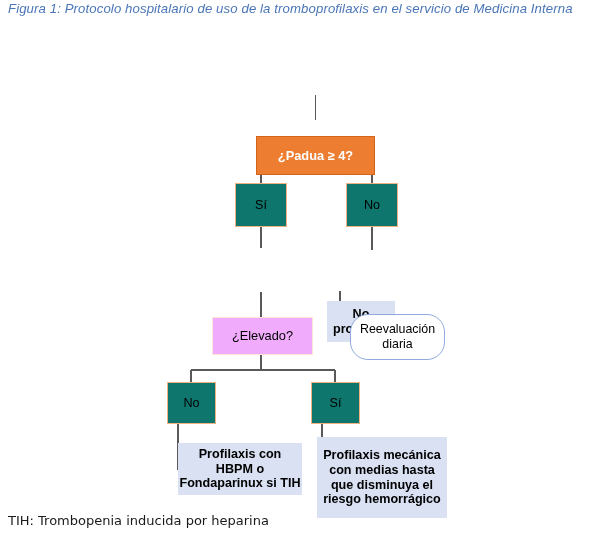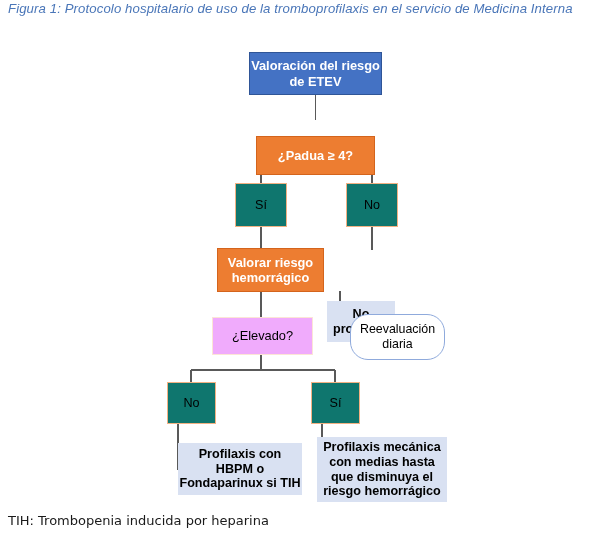--- a/index.html
+++ b/index.html
@@ -104,21 +104,21 @@
   #node-padua           { left: 256px; top: 120px; width: 119px; height: 39px; margin-top: 16px; }
   #node-si-1            { left: 235px; top: 183px; width: 52px;  height: 44px; }
   #node-no-1            { left: 346px; top: 183px; width: 52px;  height: 44px; }
   #node-valorar-riesgo  { left: 217px; top: 248px; width: 107px; height: 44px; }
   #node-no-profilaxis   { left: 327px; top: 257px; width: 68px;  height: 41px; margin-top: 44px; }
   #node-elevado         { left: 212px; top: 317px; width: 101px; height: 38px; }
   #node-reevaluacion    { left: 350px; top: 314px; width: 95px;  height: 46px; border-radius: 18px; }
   #node-no-2            { left: 167px; top: 382px; width: 49px;  height: 42px; }
   #node-si-2            { left: 311px; top: 382px; width: 49px;  height: 42px; }
   #node-profilaxis-hbpm { left: 178px; top: 443px; width: 124px; height: 52px; }
-  #node-profilaxis-mec  { left: 317px; top: 437px; width: 130px; height: 65px; }
+  #node-profilaxis-mec  { left: 317px; top: 437px; width: 130px; height: 81px; }
 
   #footnote {
     position: absolute;
     left: 8px;
     top: 513px;
     font-size: 13px;
     color: #1a1a1a;
     font-family: "DejaVu Sans", sans-serif;
   }
 </style>
@@ -145,29 +145,27 @@
       <path d="M340,291 L340,337 L350,337"></path>
 
       <path d="M261,355 L261,370 M191,370 L335,370 M191,370 L191,382 M335,370 L335,382"></path>
 
       <path d="M178,424 L178,469 L178.5,469 L186,469"></path>
 
       <path d="M322,424 L322,470 L330,470"></path>
     </g>
   </svg>
 
-  <div class="node n-blue" id="node-valoracion">Valoración del riesgo de ETEV</div>
 
   <div class="node n-orange" id="node-padua">¿Padua ≥ 4?</div>
 
   <div class="node n-outline-orange" id="node-si-1">Sí</div>
 
   <div class="node n-outline-orange" id="node-no-1">No</div>
 
-  <div class="node n-orange" id="node-valorar-riesgo">Valorar riesgo hemorrágico</div>
 
   <div class="node n-lightblue" id="node-no-profilaxis">No profilaxis</div>
 
   <div class="node n-peach" id="node-elevado">¿Elevado?</div>
 
   <div class="node n-outline-blue" id="node-reevaluacion">Reevaluación diaria</div>
 
   <div class="node n-outline-orange" id="node-no-2">No</div>
 
   <div class="node n-outline-orange" id="node-si-2">Sí</div>

